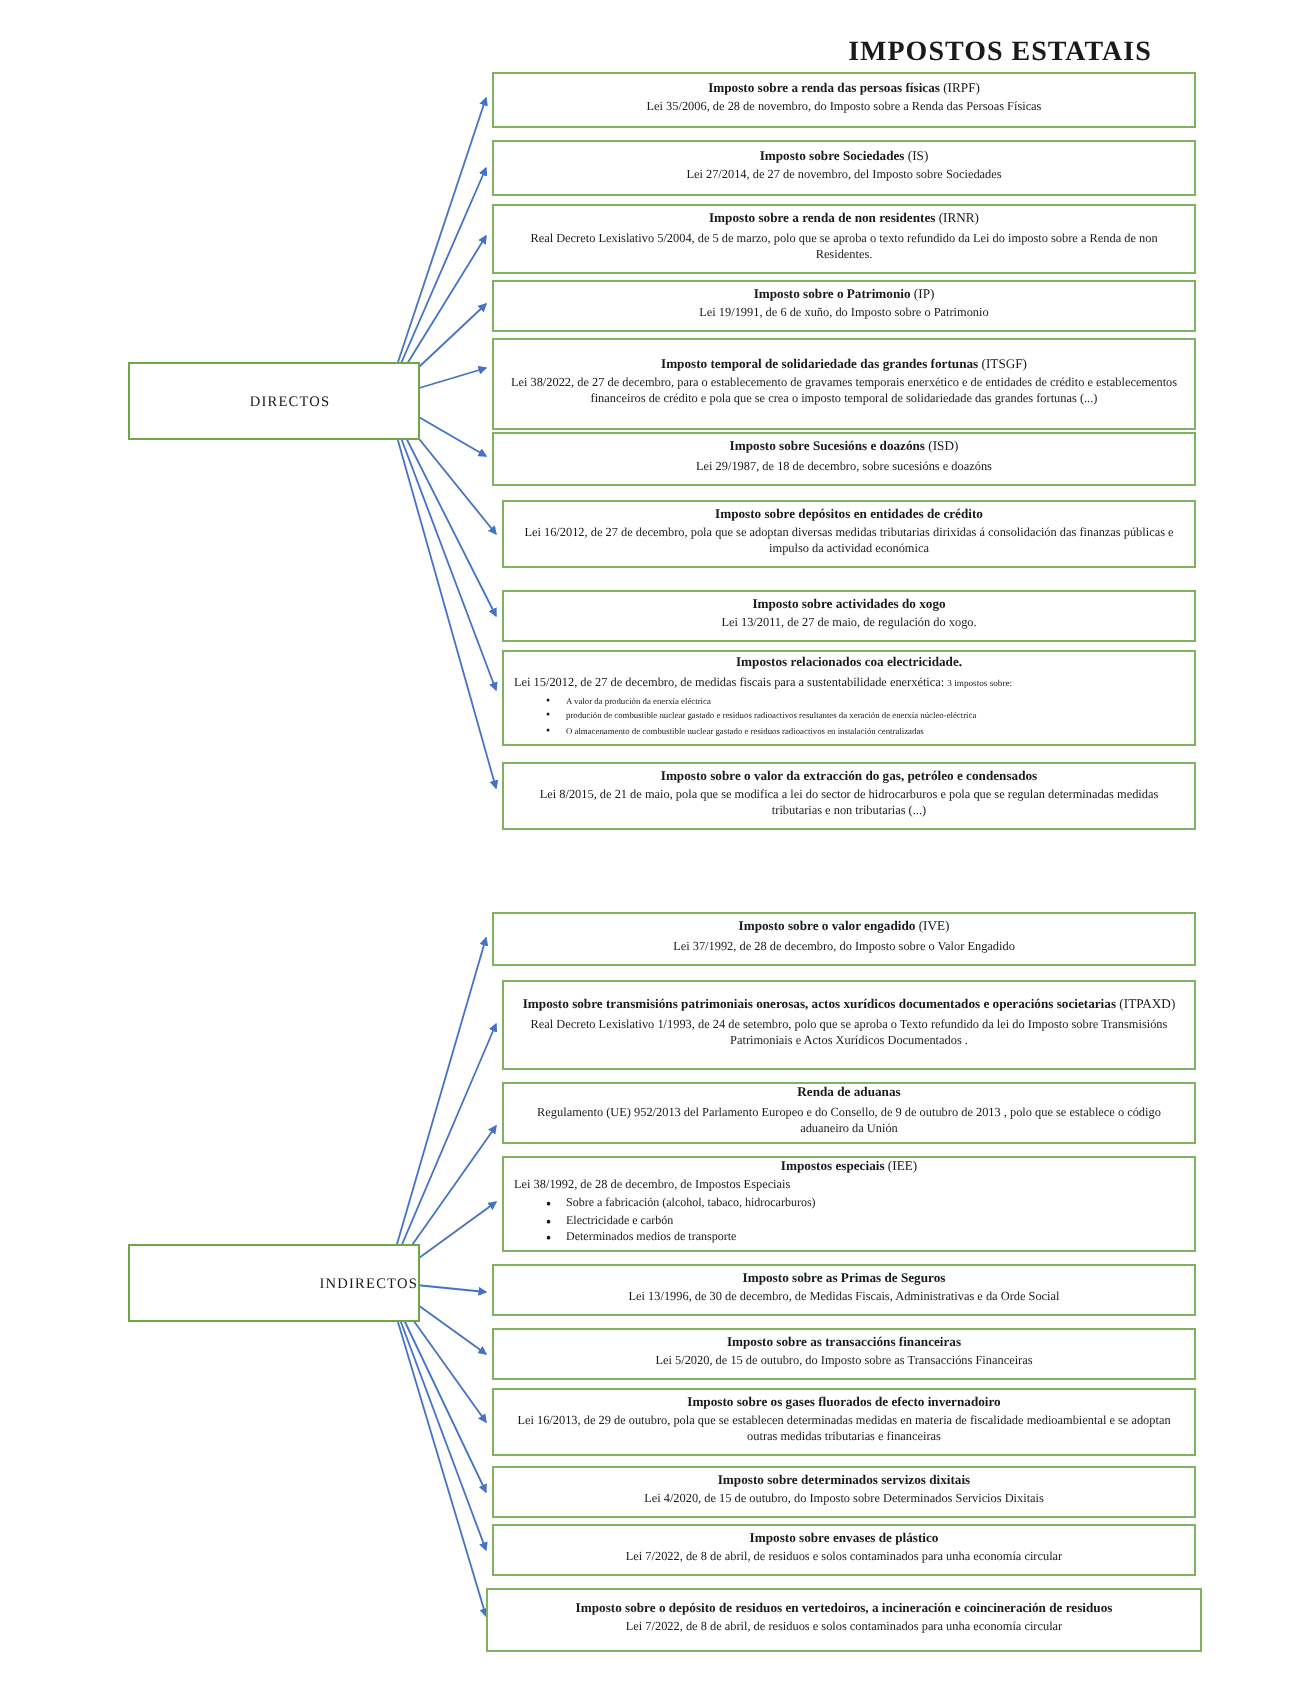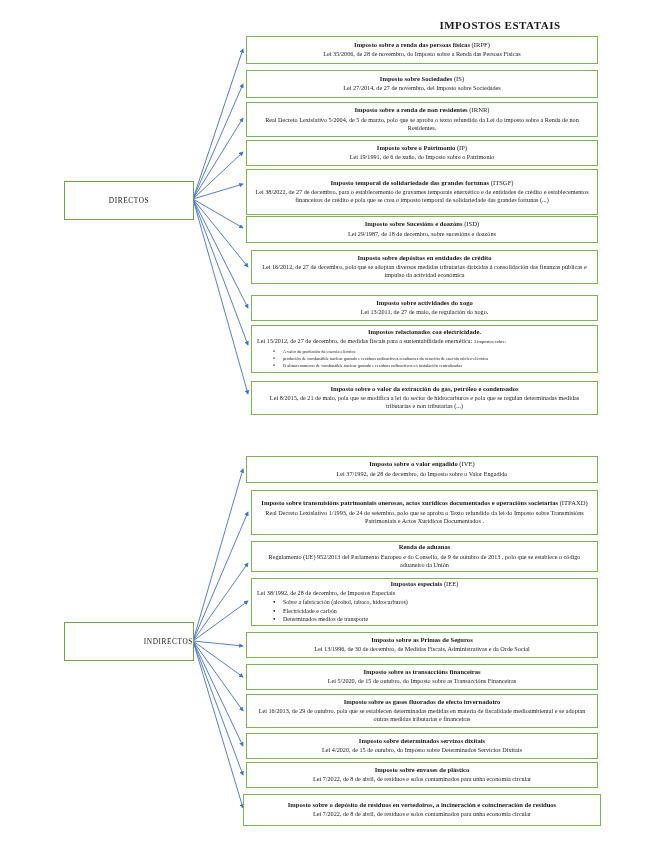--- a/index.html
+++ b/index.html
@@ -9,28 +9,28 @@
     -webkit-font-smoothing:antialiased;
   }
   #stage{position:absolute;inset:0;width:655px;height:848px;overflow:hidden;}
 
   
   #arrows{position:absolute;left:0;top:0;width:655px;height:848px;pointer-events:none;}
 
   
   .page-title{
     position:absolute;left:400px;top:19px;width:200px;text-align:center;
-    font-size:11px;font-weight:bold;letter-spacing:.5px;
+    font-size:14px;font-weight:bold;letter-spacing:.5px;
   }
 
   
   .cat-box{
     position:absolute;border:1.1px solid #70a64a;background:#ffffff;
     display:flex;align-items:center;justify-content:center;
-    font-size:7.3px;letter-spacing:.6px;
+    font-size:7.3px;letter-spacing:.6px;padding-left:16px;
   }
   #cat-directos{left:64px;top:181px;width:128px;height:37px;}
   #cat-indirectos{left:64px;top:622px;width:128px;height:37px;justify-content:flex-end;}
 
   
   .item{
     position:absolute;border:1.1px solid #7fb25c;background:#ffffff;
     box-sizing:border-box;padding:3px 5px 4px 5px;
     display:flex;flex-direction:column;justify-content:center;
   }

